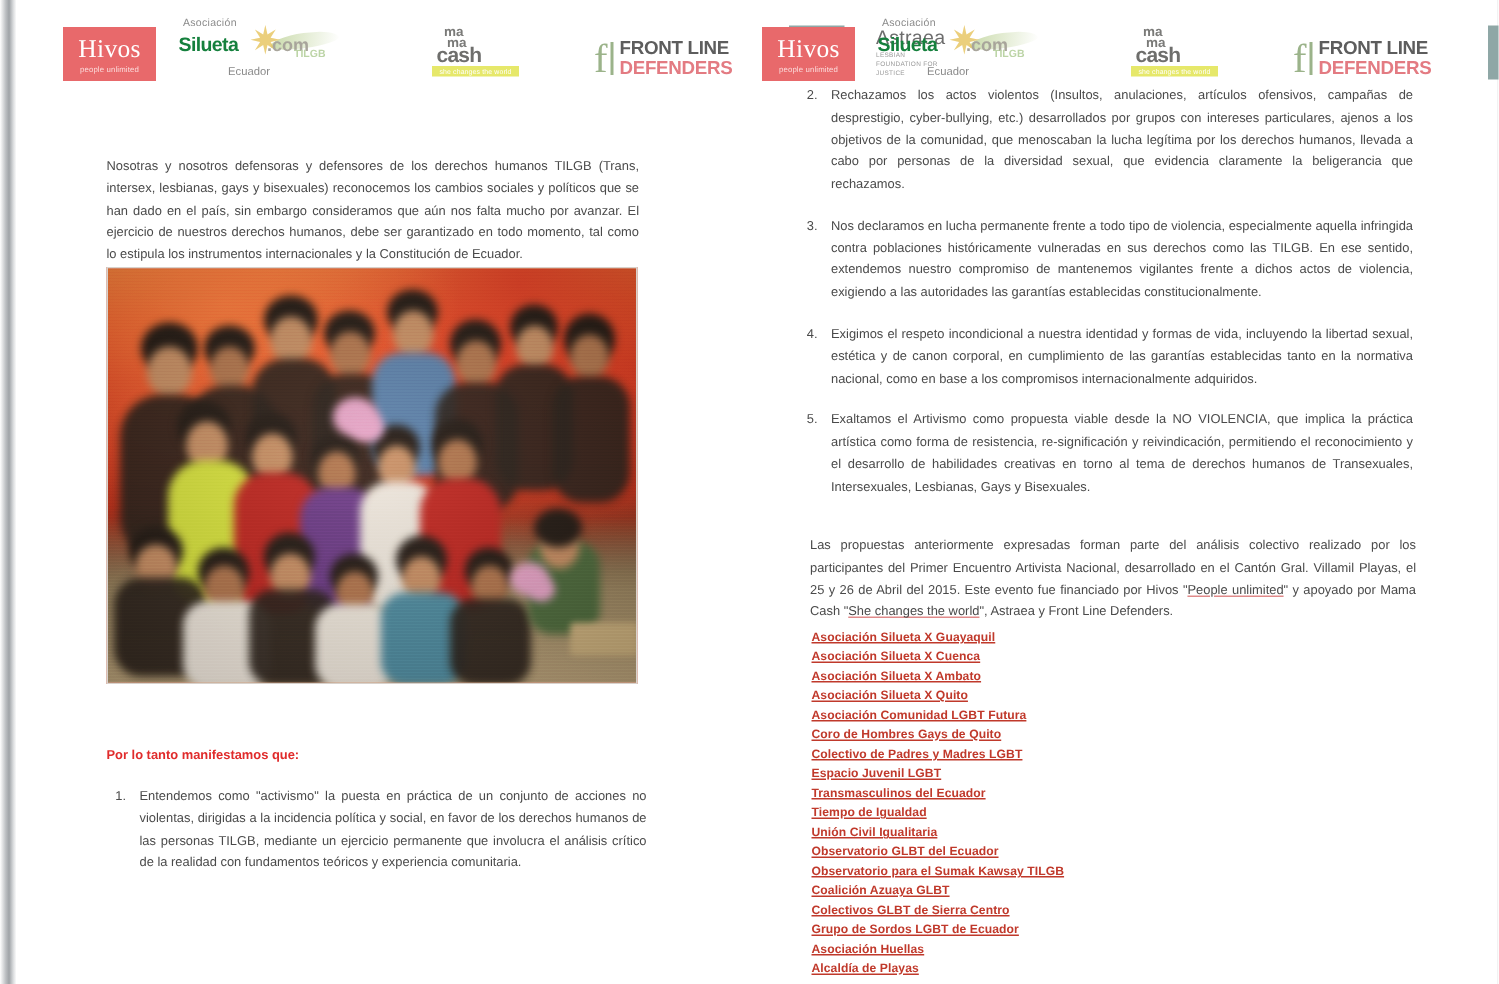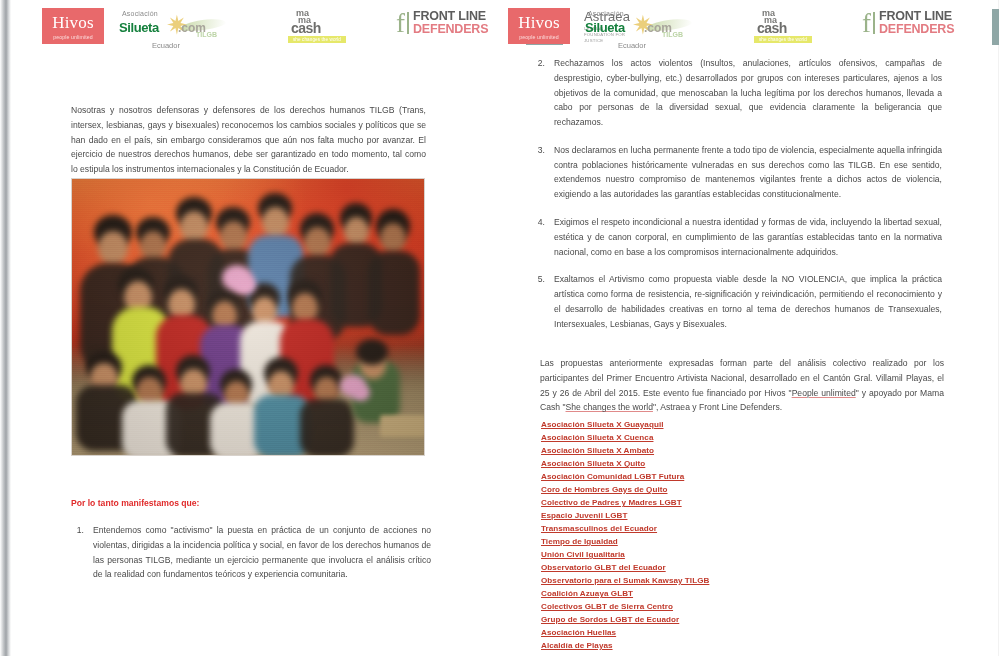--- a/index.html
+++ b/index.html
@@ -25,21 +25,21 @@
     position: absolute; left: 998px; top: 0; width: 1px; height: 656px;
     background: #f2f2f2;
   }
 
   
   .logo-bar {
     position: absolute;
     top: 8px;
     height: 46px;
     display: flex;
-    align-items: flex-start;
+    align-items: flex-end;
   }
   .logo-bar.left  { left: 42px;  width: 445px; }
   .logo-bar.right { left: 508px; width: 445px; }
 
   .logo { position: relative; flex: none; }
 
   
   .logo-hivos {
     width: 62px; height: 36px;
     background: #e8696b;

